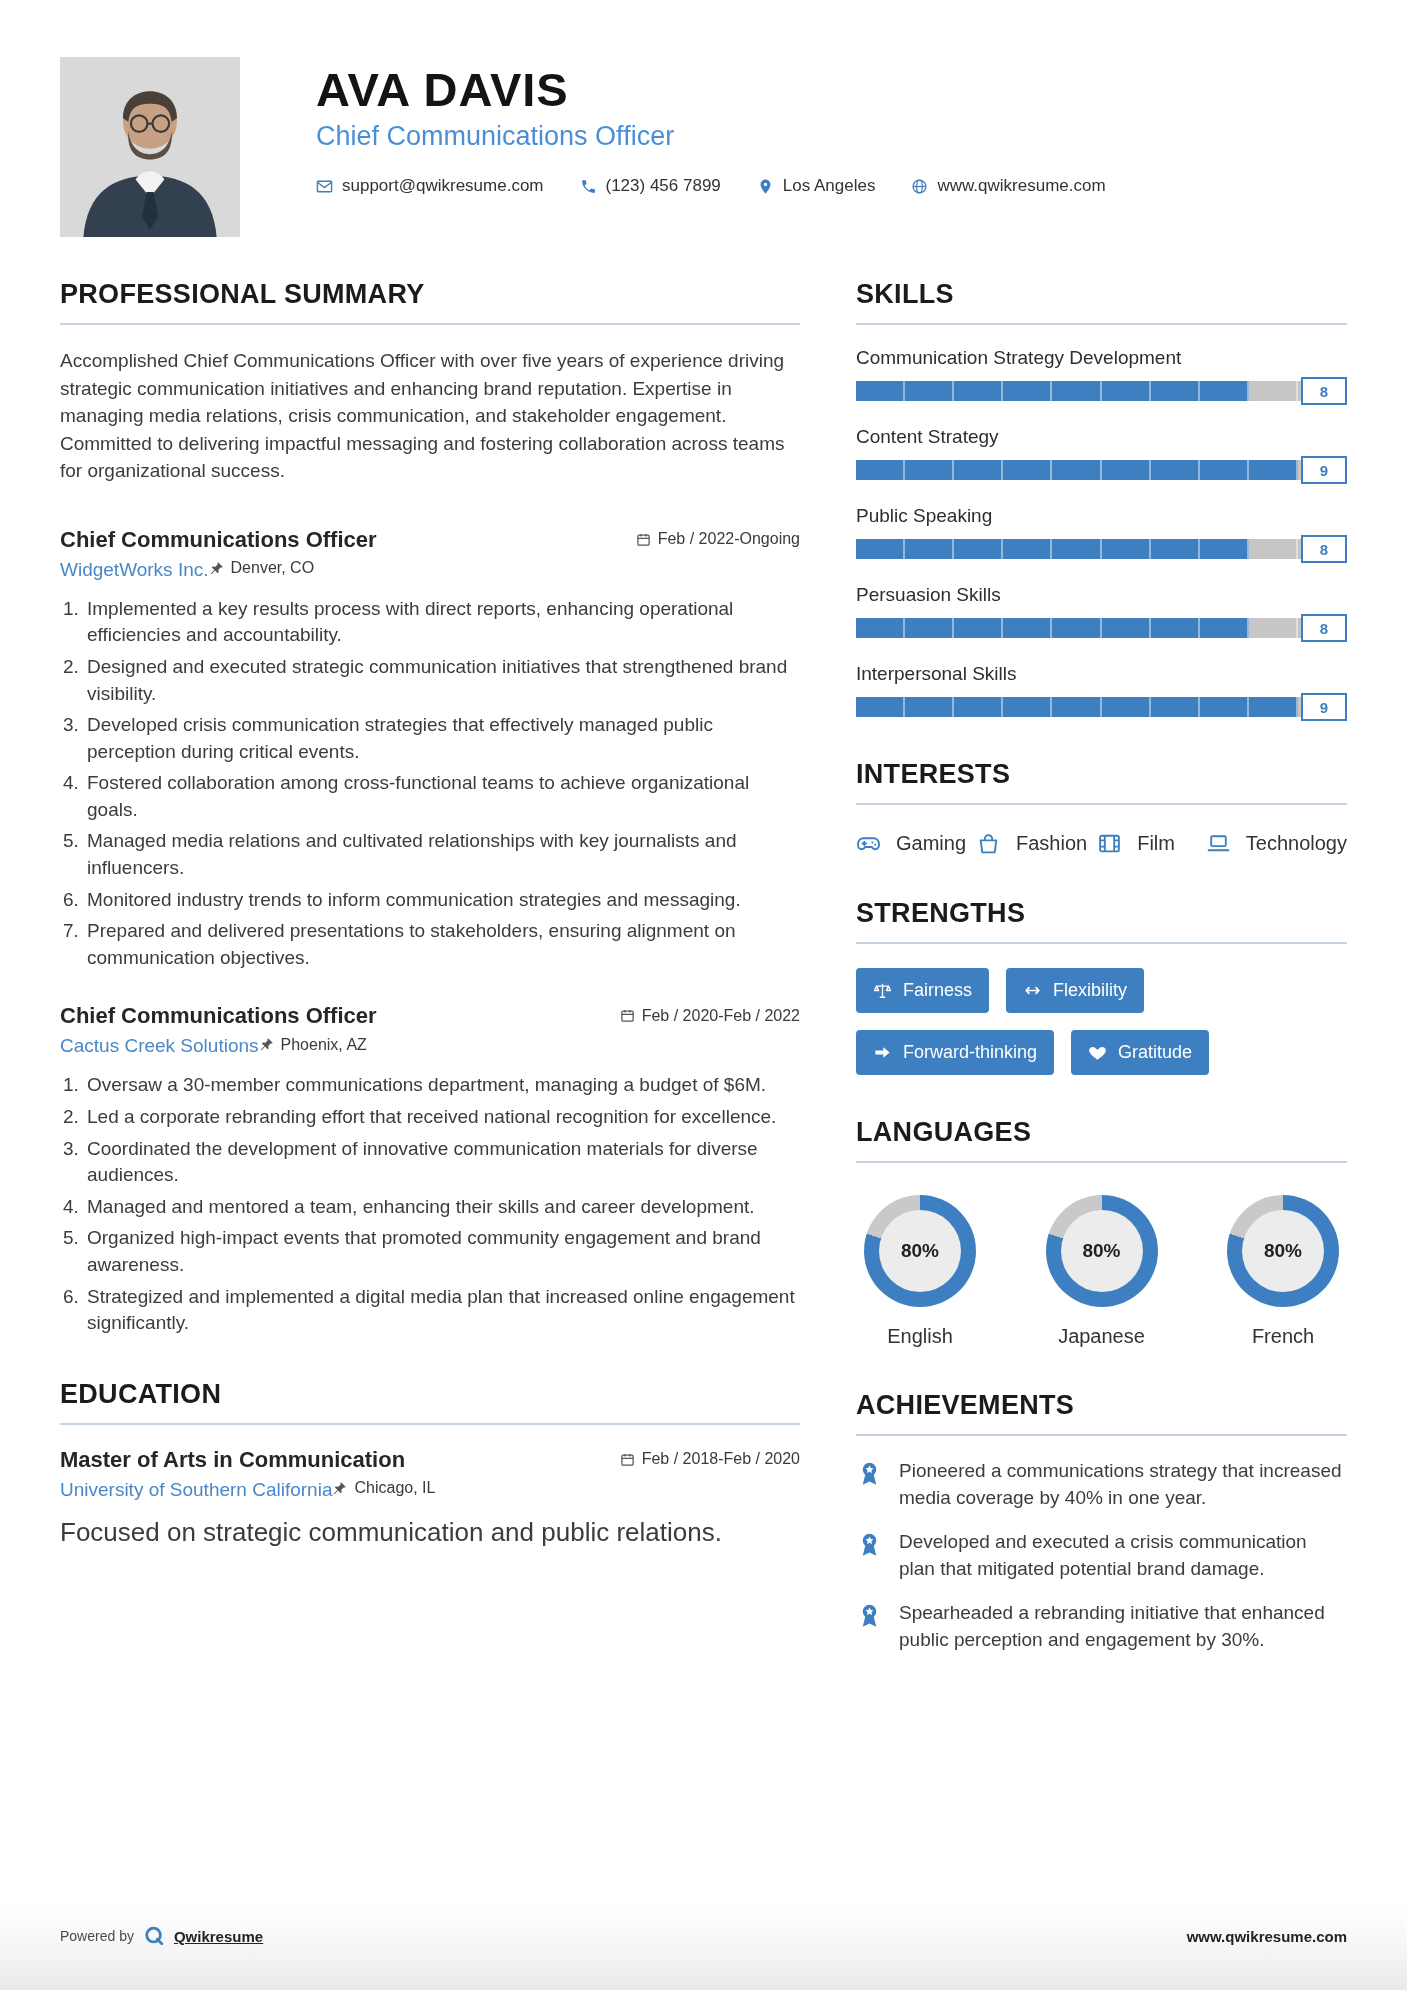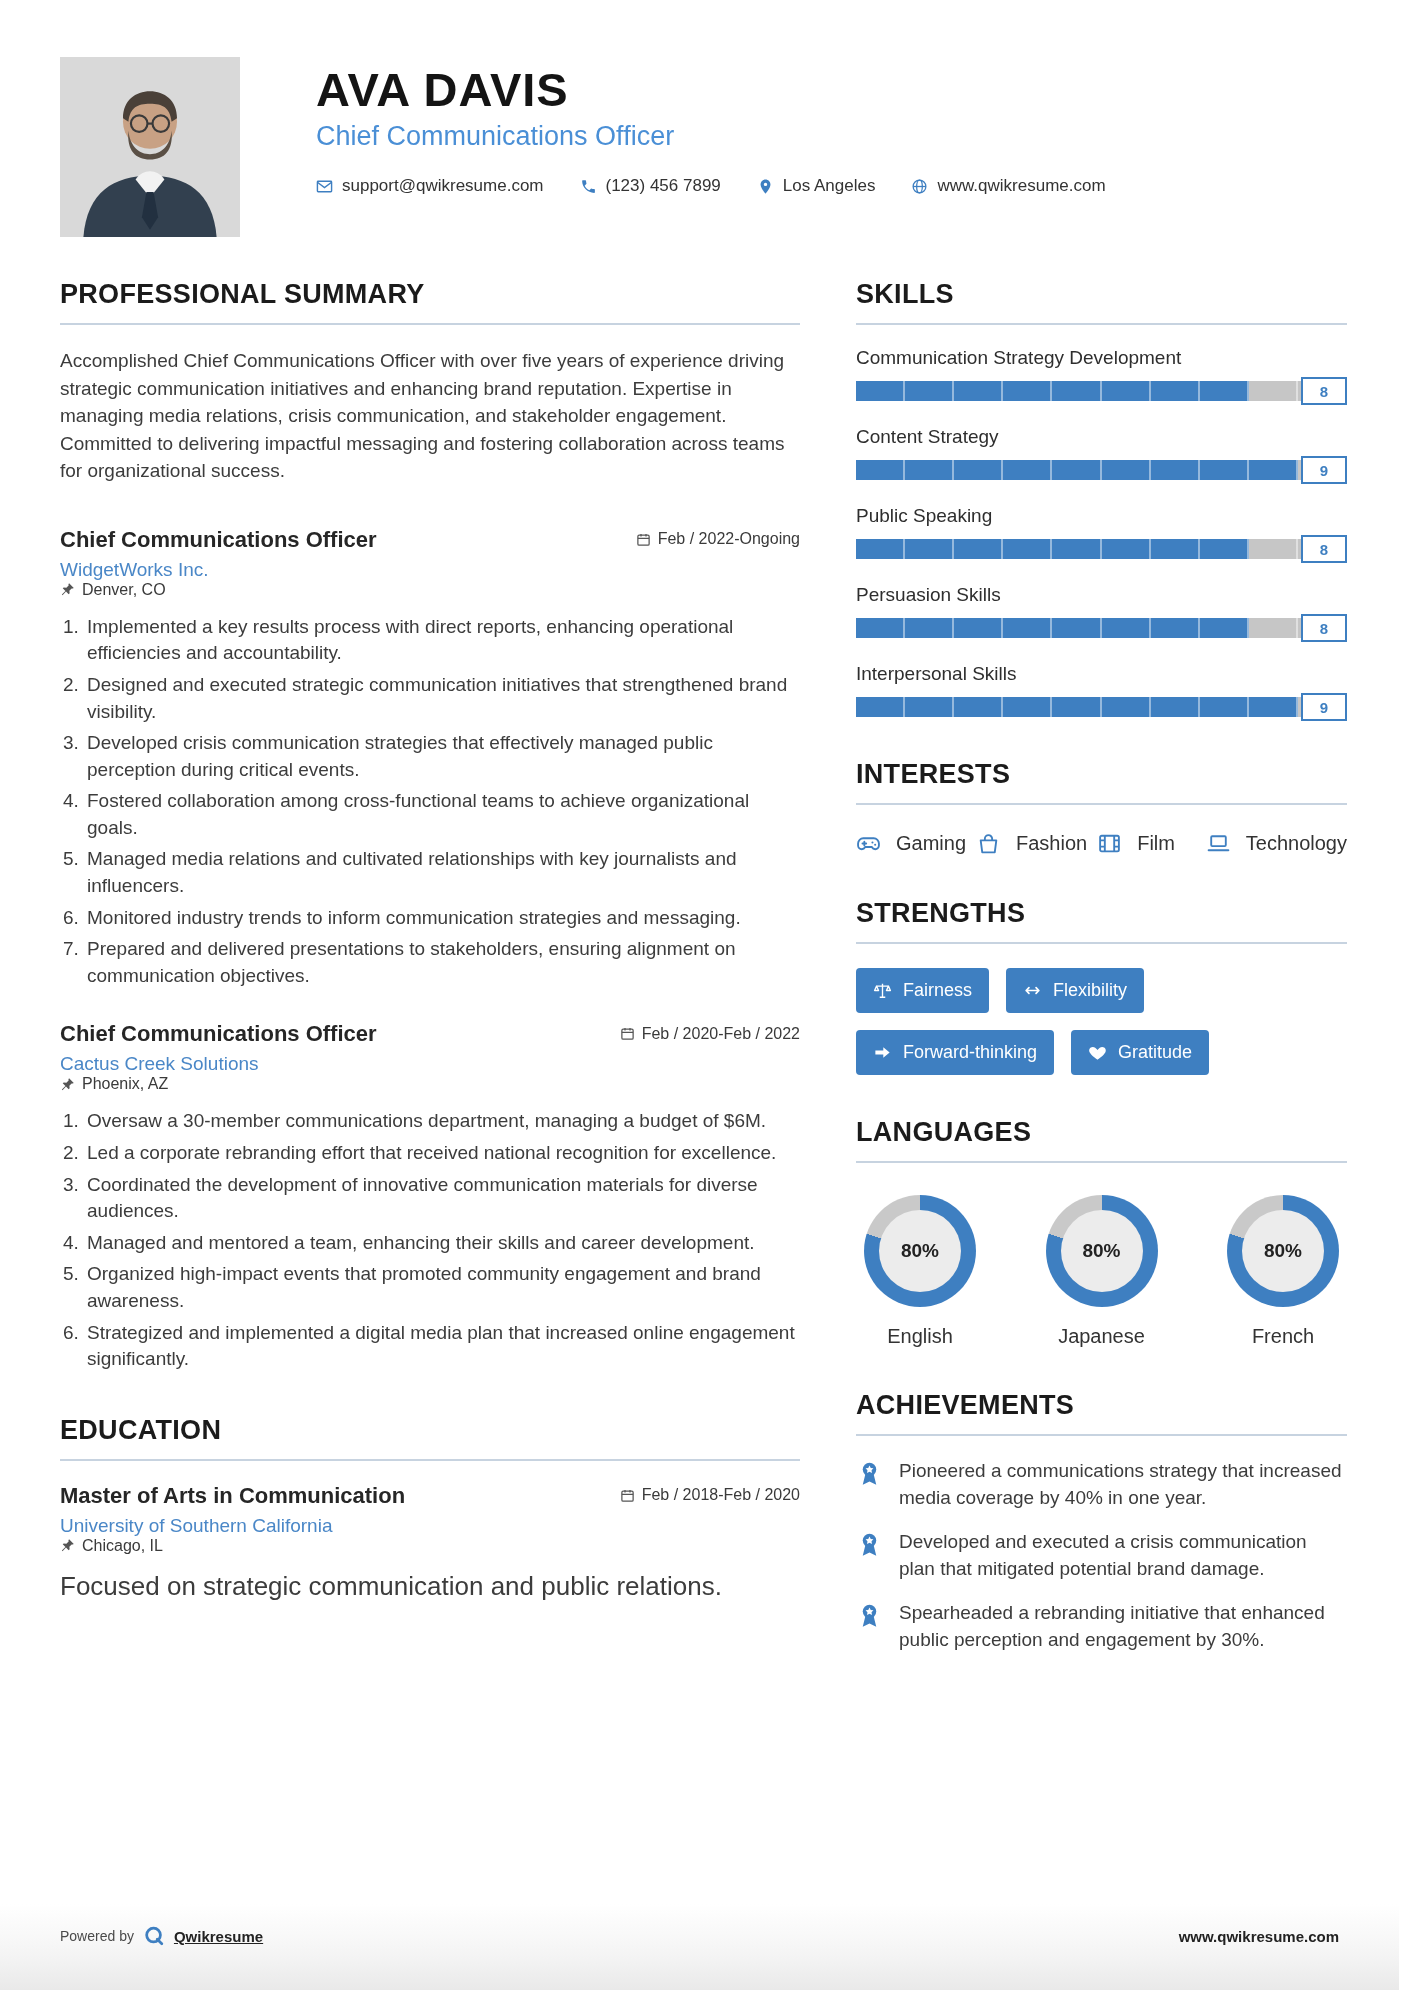--- a/index.html
+++ b/index.html
@@ -33,21 +33,21 @@
     padding-bottom:13px; border-bottom:2px solid #c7d3e0; margin-bottom:22px;
     font-family:"Liberation Sans", sans-serif;
   }
   .summary { font-size:19px; line-height:1.45; color:#3c3c3c; }
   
   .entry-head { display:flex; justify-content:space-between; align-items:baseline; }
   .entry-title { font-size:22px; font-weight:700; color:#262626; }
   .meta { display:flex; align-items:center; gap:7px; font-size:16px; color:#3a3a3a; white-space:nowrap; }
   .micon { color:#555; display:flex; }
   .micon svg { width:15px; height:15px; display:block; }
-  .entry-sub { display:flex; justify-content:flex-start; margin-top:6px; align-items:baseline;flex-direction:column; }
+  .entry-sub { display:flex; justify-content:flex-start; margin-top:6px; align-items:baseline; }
   .company { font-size:19px; color:#4a87c7; cursor:pointer; }
   .bullets { margin:15px 0 0 24px; font-size:19px; line-height:1.4; color:#3c3c3c; }
   .bullets li { margin-bottom:5px; padding-left:3px; }
   .job { margin-bottom:32px; }
   .edu-note { font-size:26px; margin-top:16px; color:#3c3c3c; }
   
   .skill { margin-bottom:25px; }
   .skill-label { font-size:19px; color:#2e2e2e; margin-bottom:12px; }
   .skill-bar { position:relative; height:20px; background:#c6c6c6; }
   .skill-bar::after {
@@ -83,21 +83,21 @@
     font-size:19px; font-weight:700; color:#222;
   }
   .lang-name { font-size:20px; color:#333; }
   
   .ach { display:flex; gap:15px; margin-bottom:18px; align-items:flex-start;margin-top:15px; }
   .ach-icon { color:#3e7fc1; flex:0 0 28px; display:flex; padding-top:2px; }
   .ach-icon svg { width:27px; height:27px; display:block; }
   .ach p { font-size:19px; line-height:1.4; color:#3c3c3c; }
   
   .footer {
-    position:absolute; left:0; right:8px; bottom:0; height:86px; padding:0 60px 22px 60px;
+    position:absolute; left:0; right:0; bottom:0; height:86px; padding:0 60px 22px 60px;
     display:flex; align-items:center; justify-content:space-between;
     background:linear-gradient(180deg, #ffffff 0%, #f4f4f4 60%, #e9e9e9 100%);
   }
   .powered { display:flex; align-items:center; gap:9px; font-size:14px; color:#4a4a4a; }
   .logo { display:flex; cursor:pointer; }
   .logo svg { width:22px; height:22px; display:block; }
   .brand { font-weight:700; color:#222; text-decoration:underline; font-size:15px; cursor:pointer; }
   .site { font-size:15px; color:#222; font-weight:600; cursor:pointer; }
 </style>
 </head>

